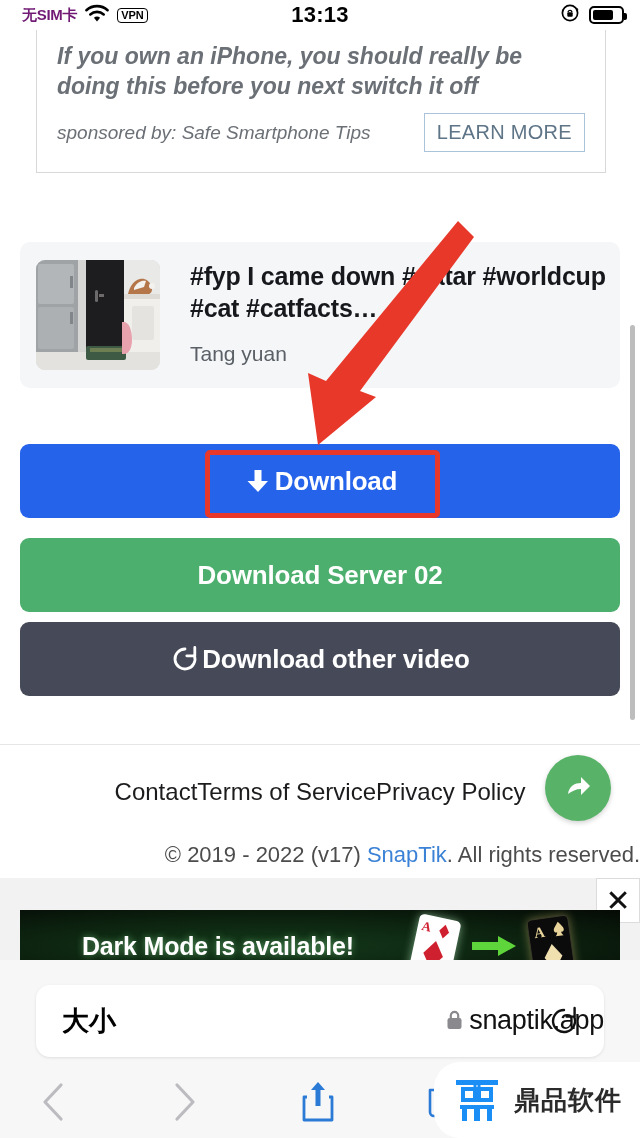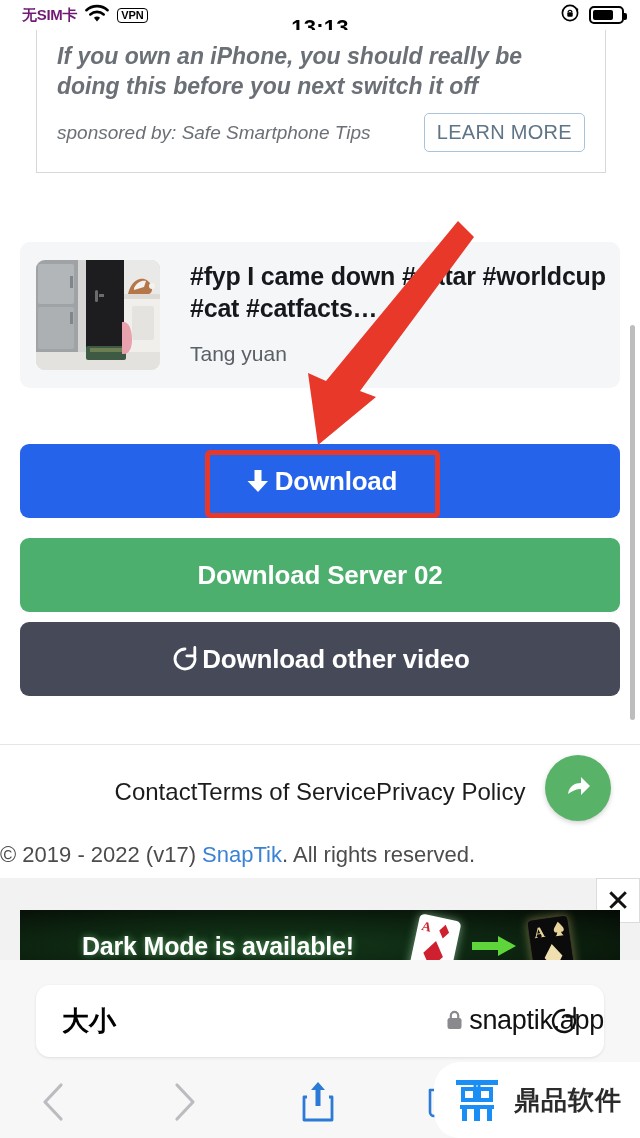--- a/index.html
+++ b/index.html
@@ -17,21 +17,21 @@
     display:flex; align-items:center;
   }
   .sb-left { position:absolute; left:22px; top:0; height:30px; display:flex; align-items:center; gap:7px; }
   .sb-carrier { font-size:15px; font-weight:600; color:#701a75; letter-spacing:-0.3px; }
   .sb-vpn {
     font-size:11px; font-weight:700; color:#000; border:1.8px solid #000;
     border-radius:4px; padding:1px 3px 1px 3px; line-height:1;
   }
   .sb-time {
     position:absolute; left:0; right:0; top:2px; text-align:center;
-    font-size:22px; font-weight:700; color:#000; letter-spacing:0.2px;margin-top:13px;
+    font-size:22px; font-weight:700; color:#000; letter-spacing:0.2px;
   }
   .sb-right { position:absolute; right:16px; top:0; height:30px; display:flex; align-items:center; gap:8px; }
   .battery { position:relative; width:35px; height:18px; border:2px solid #000; border-radius:5px; }
   .battery::after {
     content:''; position:absolute; right:-5px; top:5px; width:3px; height:7px;
     background:#000; border-radius:0 2px 2px 0;
   }
   .battery-fill { position:absolute; left:2px; top:2px; bottom:2px; background:#000; border-radius:2px; }
 
   
@@ -45,21 +45,21 @@
   .ad-head {
     position:absolute; left:20px; top:12px; width:520px;
     font-size:23px; font-weight:700; color:#6b7076; line-height:1.3;font-style:italic;
   }
   .ad-sponsor {
     position:absolute; left:20px; top:92px;
     font-size:19px; font-style:italic; color:#6b7076;
   }
   .ad-learn {
     position:absolute; right:20px; top:83px;
-    border:1px solid #a9c4da; border-radius:5px; background:#fff;
+    border:1px solid #a9c4da; border-radius:0; background:#fff;
     padding:7px 12px; font-size:20px; color:#5e7487; letter-spacing:0.3px;text-align:right;
   }
 
   
   .video-card {
     position:absolute; left:20px; top:212px; width:600px; height:146px;
     background:#f4f6f8; border-radius:10px;
   }
   .thumb {
     position:absolute; left:16px; top:18px; width:124px; height:110px;
@@ -88,21 +88,21 @@
   .btn-ico { display:flex; align-items:center; }
 
   
   .divider { position:absolute; left:0; top:714px; width:640px; height:1px; background:#e6e6e6; }
   .footer-links {
     position:absolute; left:0; top:748px; width:640px;
     display:flex; justify-content:center; align-items:center;
     font-size:24px; color:#1c1c1e;
   }
   .copyright {
-    position:absolute; left:0; top:812px; width:640px; text-align:left;
+    position:absolute; left:0; top:812px; width:640px; text-align:right;
     font-size:22px; color:#4c4c4c;
   }
   .copyright a { color:#3b82d6; text-decoration:none; }
 
   
   .fab {
     position:absolute; left:545px; top:725px; width:66px; height:66px;
     border-radius:50%; background:#58b368; display:flex; align-items:center; justify-content:center;
     box-shadow:0 2px 5px rgba(0,0,0,.18);
   }

